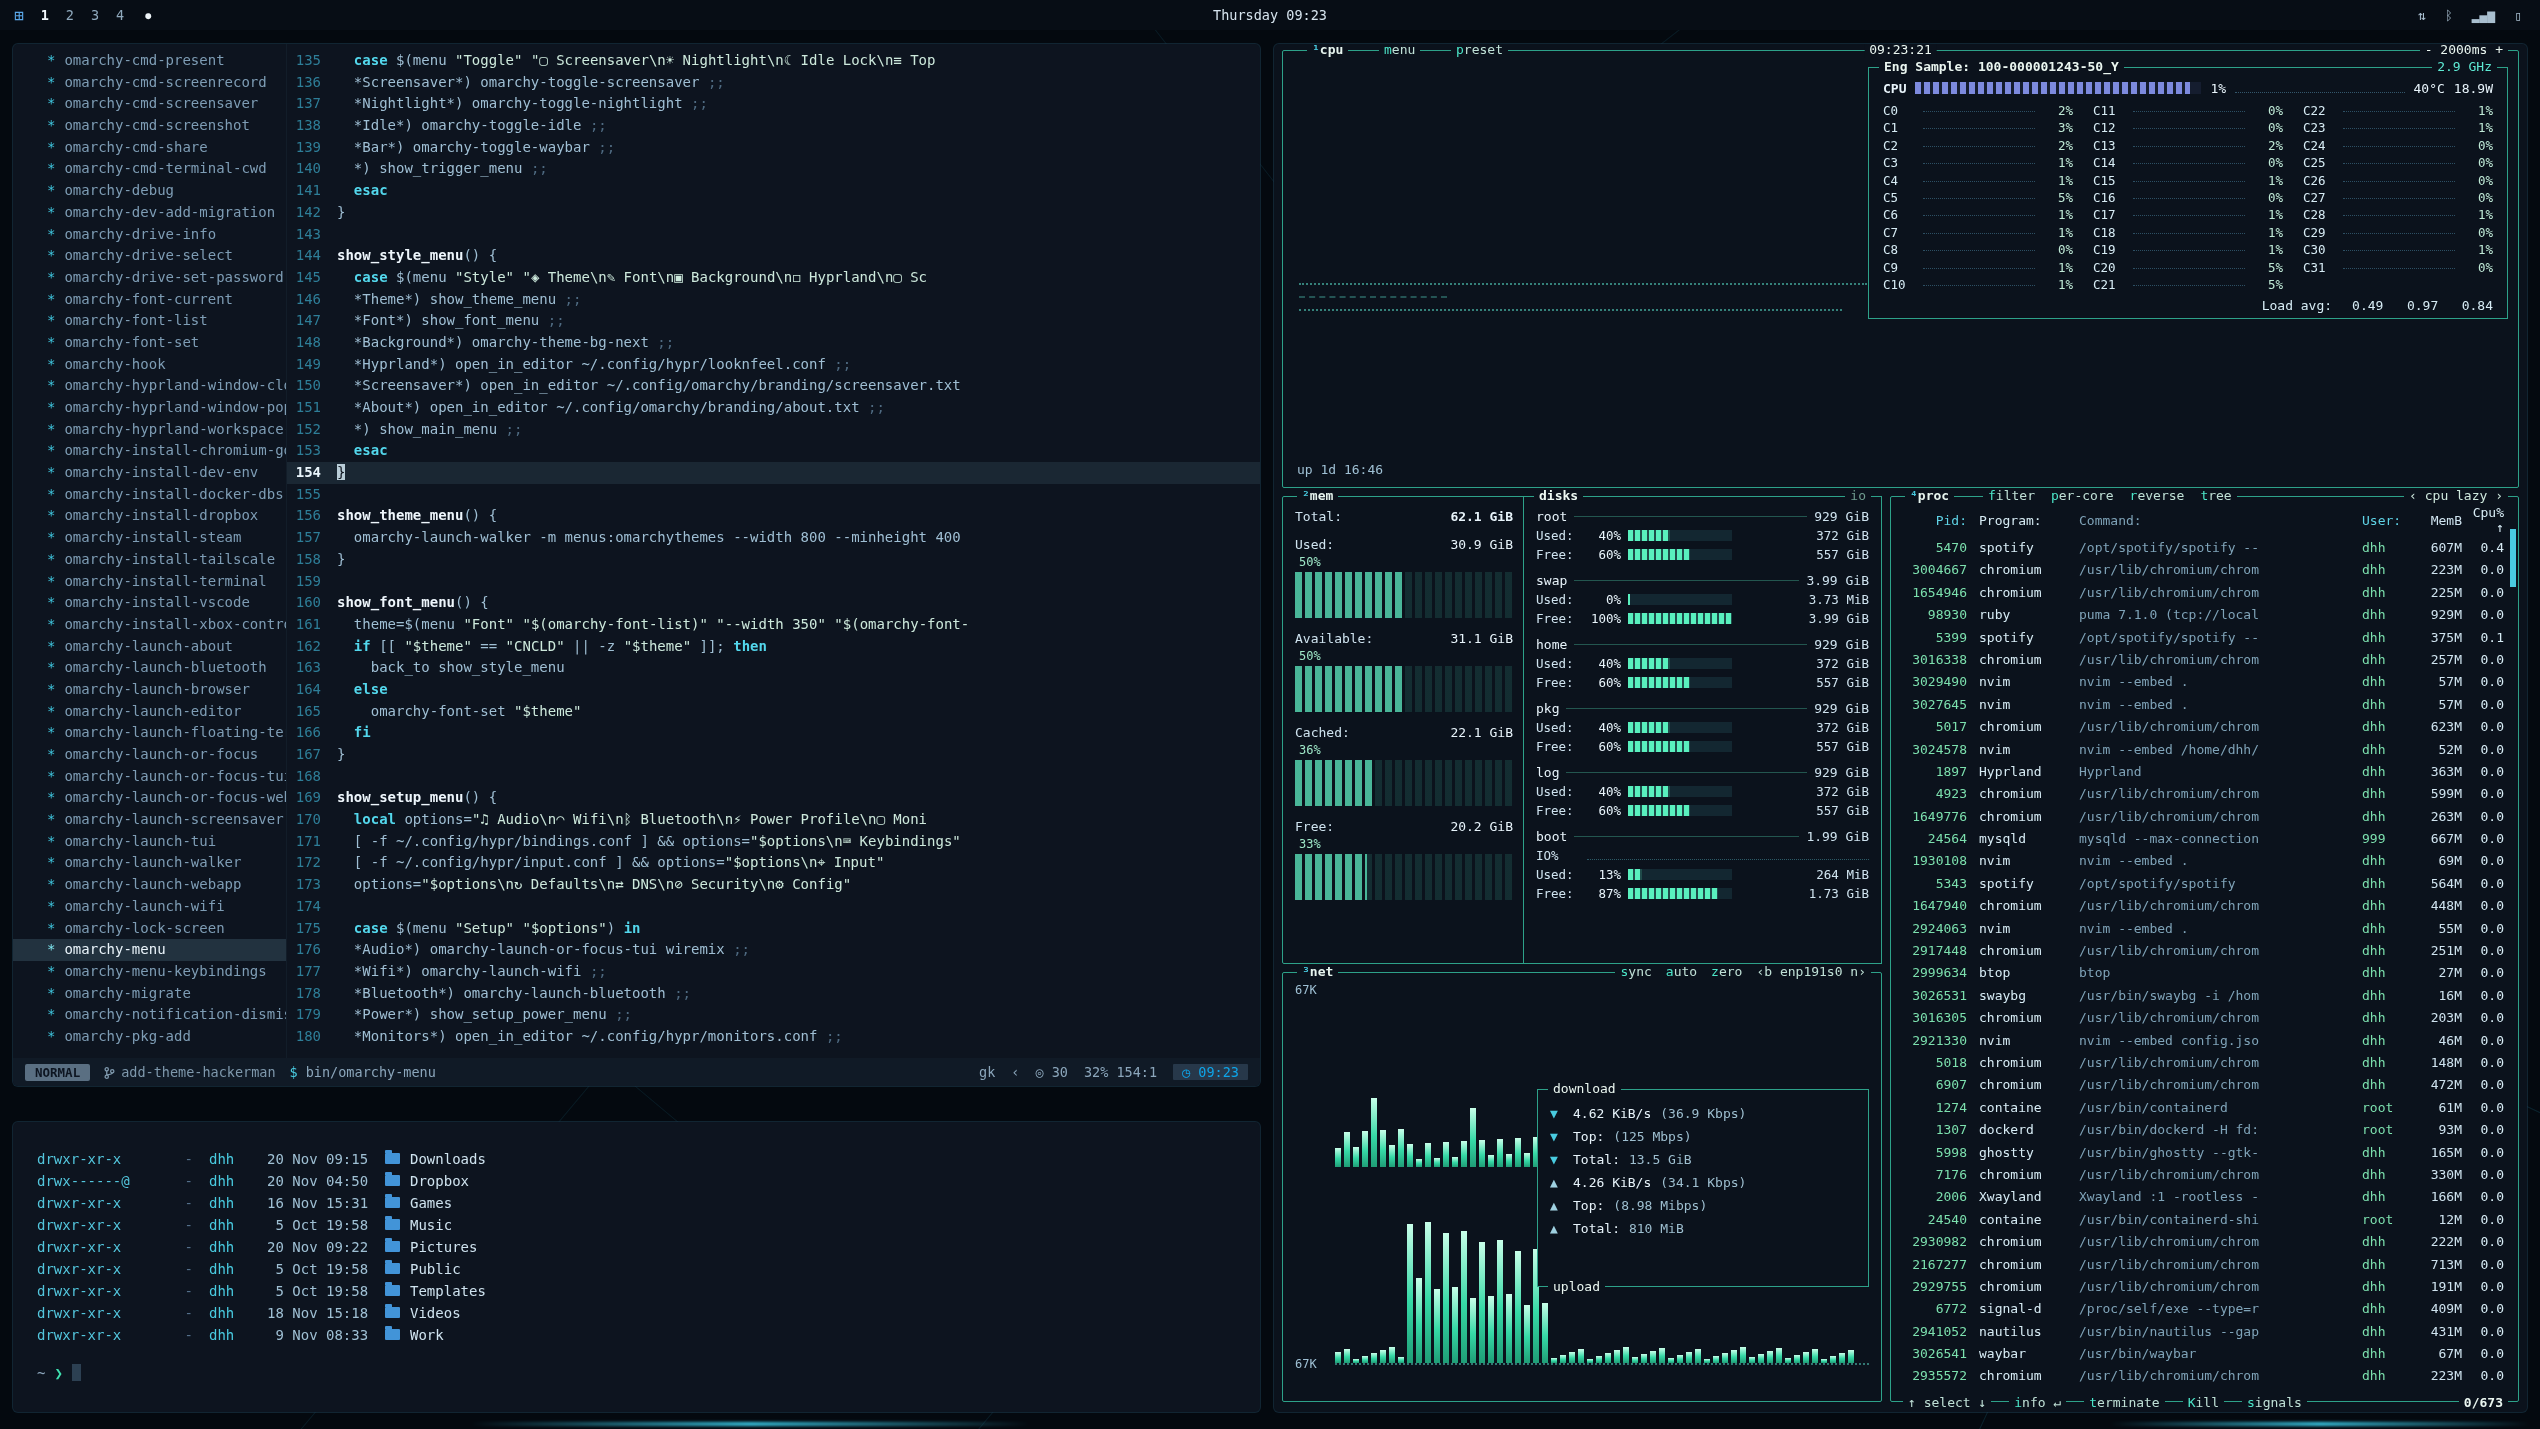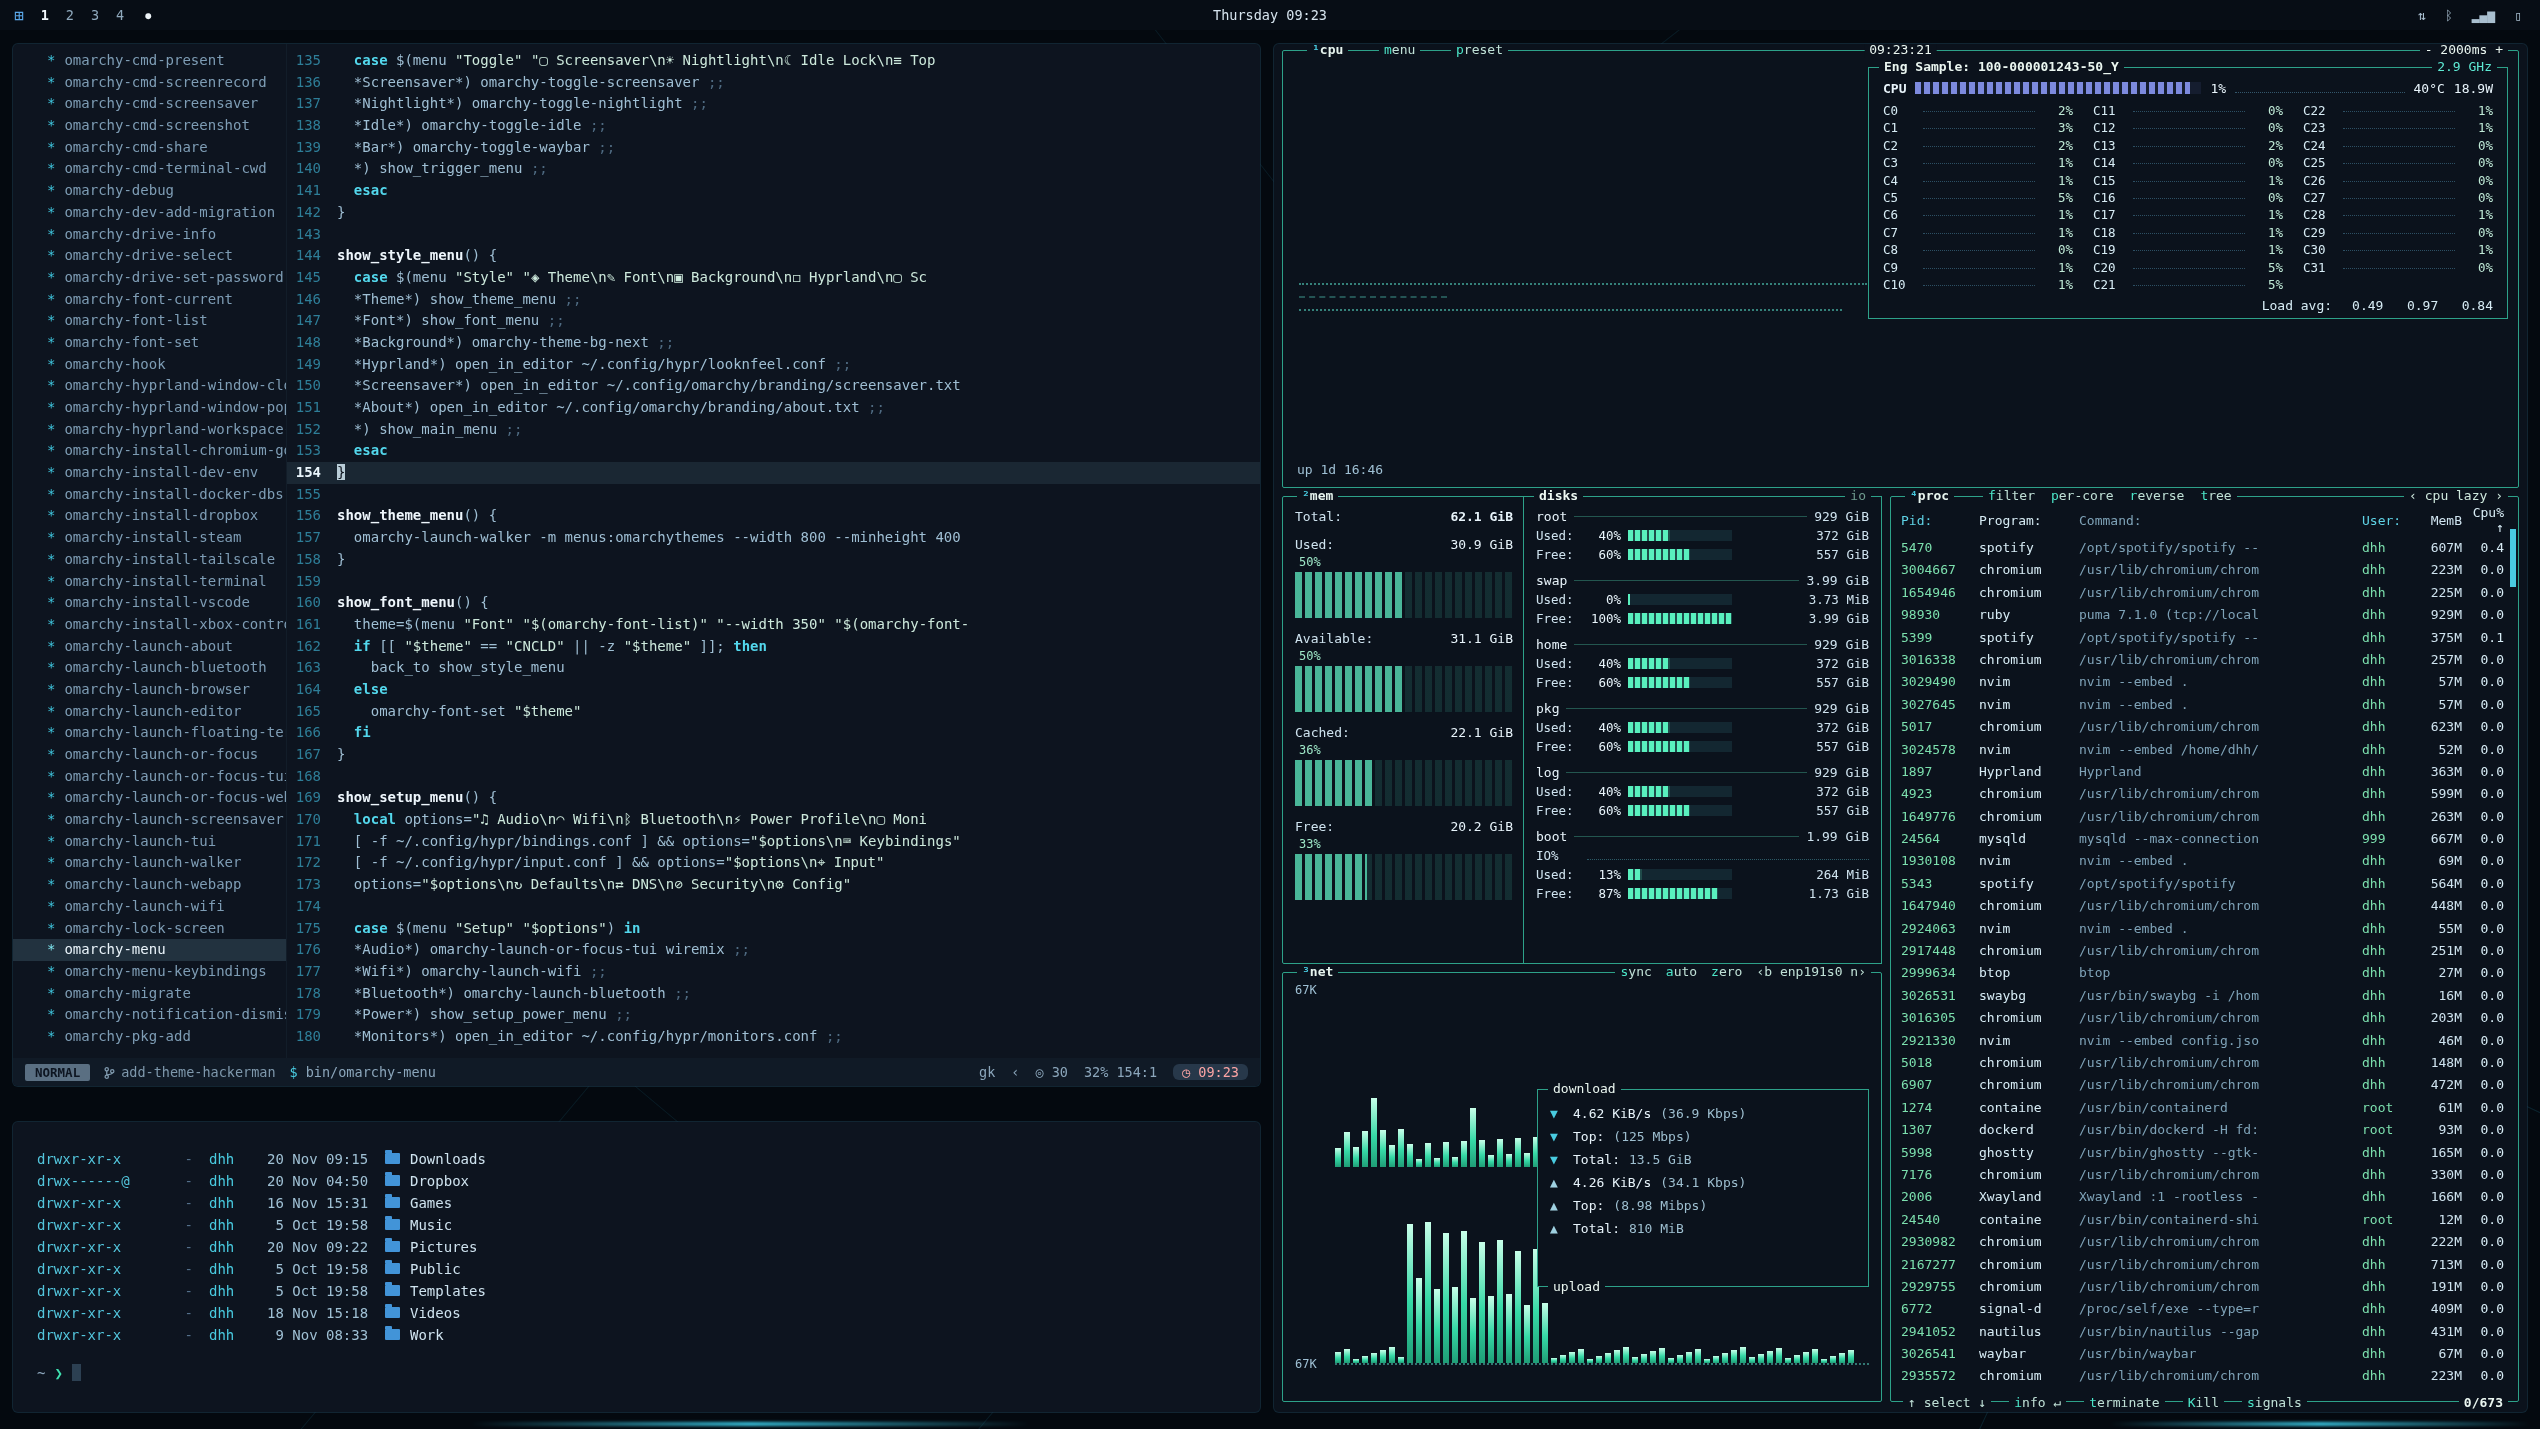--- a/index.html
+++ b/index.html
@@ -60,21 +60,21 @@
   .str{color:#cde9dc}
   .fn{color:#eef6fc;font-weight:700}
   .dimtok{color:#4f6b82}
   .cursor{background:#b9cdd8;color:#0b111b}
   .statusline{position:absolute;left:0;right:0;bottom:0;height:28px;background:#101a26;display:flex;align-items:center;font-size:13.5px;color:#8ba6bb;padding:0 12px;gap:14px}
   .mode{background:#5a6f82;color:#0d1521;font-weight:bold;padding:1px 10px;border-radius:2px;font-size:12.5px}
   .branch{display:flex;align-items:flex-end;gap:6px;color:#7e98ac}
   .branch svg{stroke:#7e98ac;fill:none;stroke-width:1.4}
   .sl-cmd .dollar{color:#49cbe0;margin-right:8px}
   .sl-right{margin-left:auto;display:flex;gap:16px;align-items:center;color:#8ba6bb}
-  .timechip{background:#27384a;color:#fca5a5;padding:0 9px;border-radius:6px}
+  .timechip{background:#27384a;color:#0ea5e9;padding:0 9px;border-radius:1px}
 
   
   #terminal{left:13px;top:1122px;width:1247px;height:290px;padding:26px 16px 0 24px}
   .ls-row{display:flex;height:22px;line-height:22px;font-size:14px;white-space:pre}
   .perm{width:122px;color:#53c6dd}
   .sz{width:34px;text-align:right;color:#54708a}
   .own{width:46px;margin-left:16px;color:#49cbe0}
   .ldate{width:118px;margin-left:12px;color:#9fc0d4}
   .folder{width:15px;height:11px;background:#4294d8;border-radius:1px;position:relative;margin:5px 10px 0 0;flex:none}
   .folder::before{content:"";position:absolute;top:-3px;left:0;width:7px;height:3px;background:#4294d8;border-radius:1px 1px 0 0}
@@ -149,21 +149,21 @@
   #net-stats{position:absolute;right:12px;top:116px;width:332px;height:198px;border:1px solid var(--bd);background:var(--win);padding:12px 12px 6px;z-index:2}
   .n-row{display:flex;gap:9px;font-size:13px;height:23px;align-items:center}
   .n-icon{width:14px;flex:none}
   .n-icon.down{color:#49cbe0}.n-icon.up{color:#9fd0e0}
   .n-b{color:var(--bright)}
   .n-c{color:#9ebfd0}
 
   #proc-box{left:616px;top:452px;right:8px;height:906px}
   .p-head{display:flex;font-size:13px;color:#5fd3e6;padding:8px 10px 2px;align-items:center}
   .p-row{display:flex;font-size:13px;height:22.4px;line-height:22.4px;padding:0 10px;white-space:nowrap}
-  .c-pid{width:66px;flex:none;color:#7ce0ae}
+  .c-pid{width:66px;text-align:right;flex:none;color:#7ce0ae}
   .c-prog{width:90px;margin-left:12px;flex:none;color:#d7ecf5;overflow:hidden}
   .c-cmd{flex:1;margin-left:10px;color:#7fa3b8;overflow:hidden}
   .c-user{width:46px;flex:none;color:#7ce0ae}
   .c-mem{width:54px;text-align:right;flex:none;color:#cfe3ef}
   .c-cpu{width:46px;text-align:right;flex:none;color:#d7ecf5;padding-right:4px}
   .p-head .c-pid,.p-head .c-user{color:#5fd3e6}
   .p-scroll{position:absolute;right:2px;top:32px;width:6px;height:58px;background:var(--cyan)}
   .foot-group{position:absolute;bottom:-9px;left:12px;display:flex;gap:18px}
   .fchip{background:var(--win);padding:0 5px;font-size:13px;color:#bfe0d6;white-space:nowrap}
   .count-chip{position:absolute;bottom:-9px;right:10px;background:var(--win);padding:0 5px;font-size:13px;color:#eaf6f0;font-weight:700}

